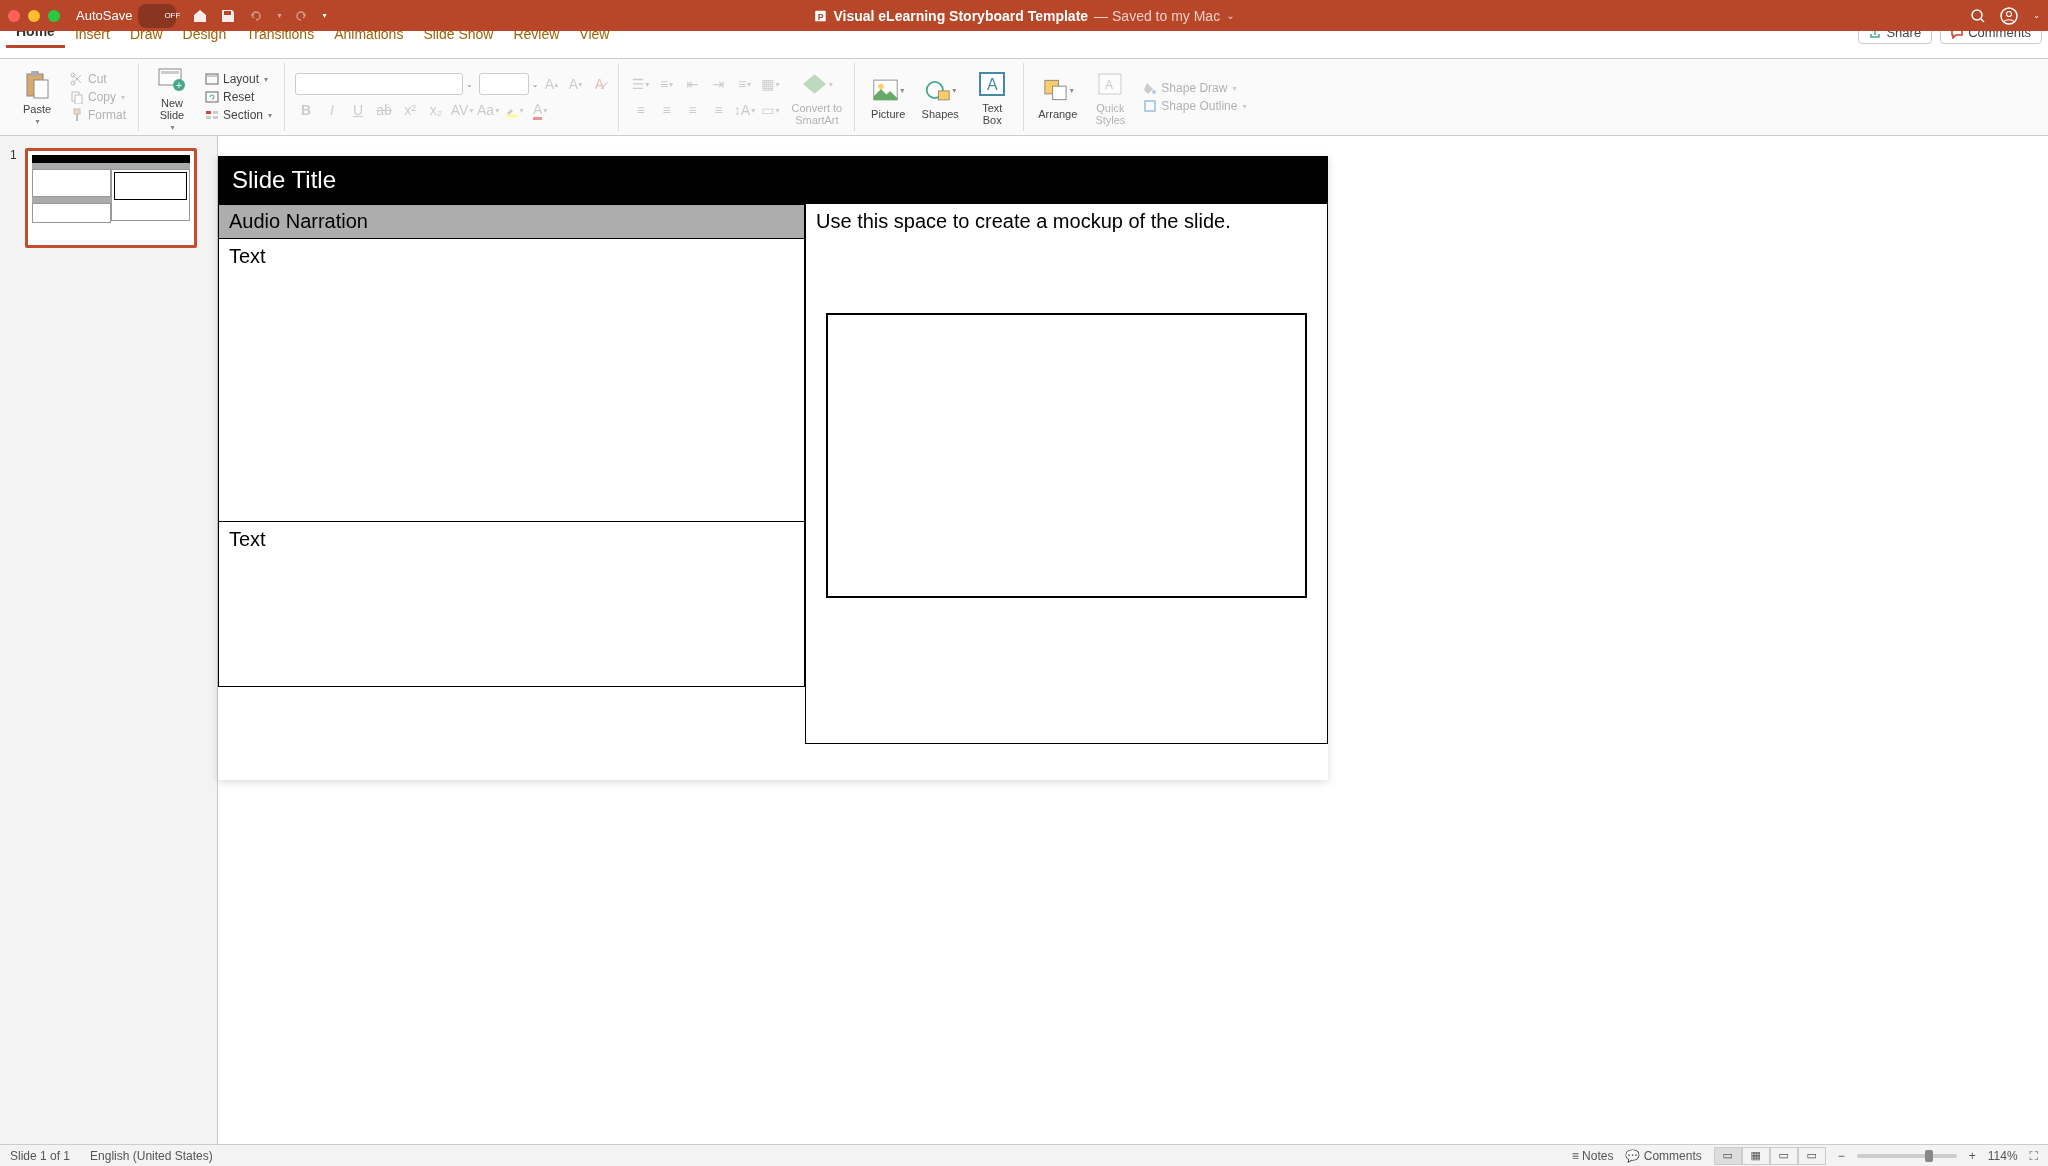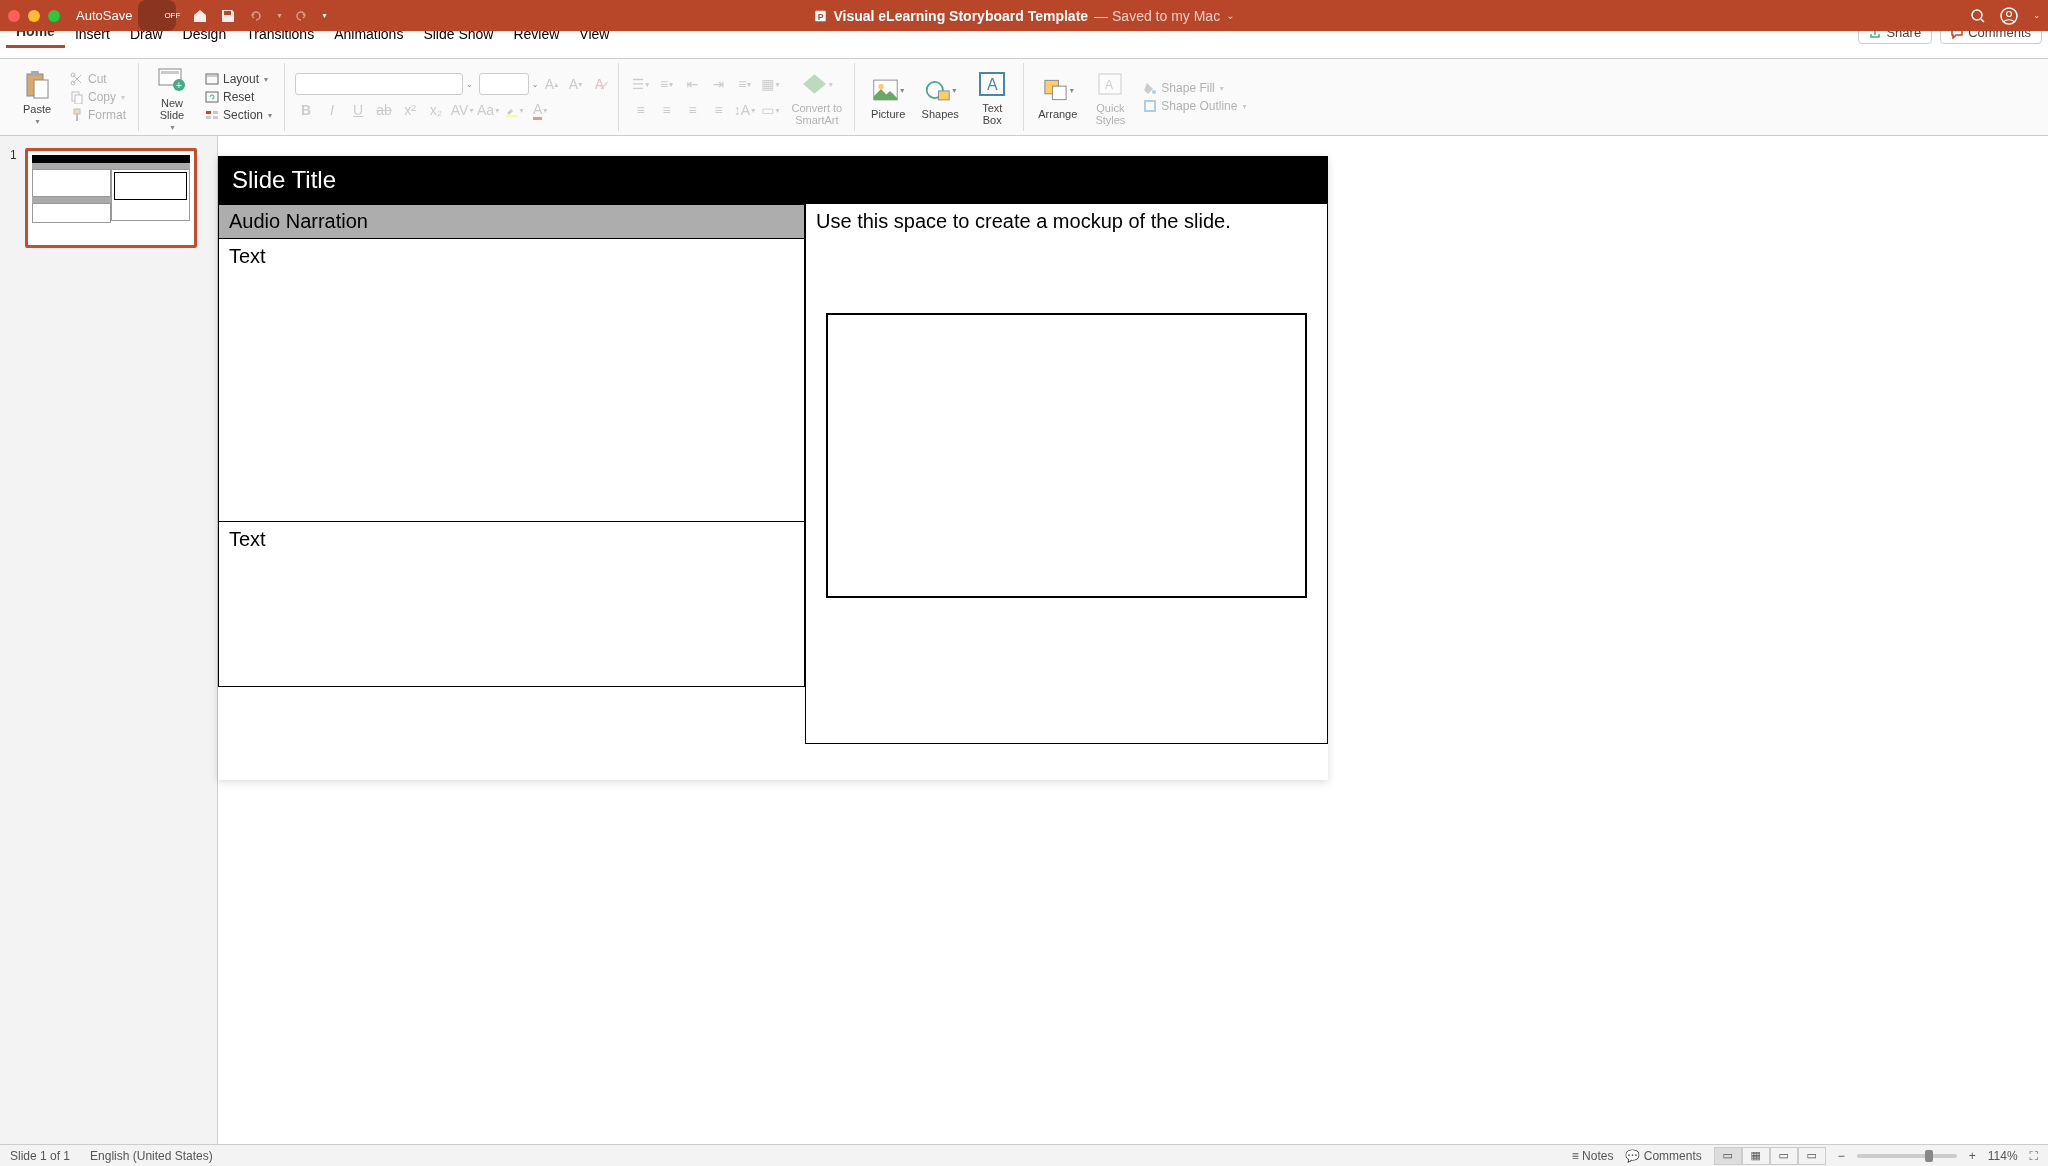--- a/index.html
+++ b/index.html
@@ -6,32 +6,32 @@
 body { background: #fff; overflow: hidden; width: 2048px; height: 1166px; }
 
 
 .titlebar { background: #B8472A; height: 31px; display: flex; align-items: center; padding: 0 8px; color: #fff; position: relative; }
 .traffic-lights { display: flex; gap: 8px; margin-right: 16px; }
 .tl { width: 12px; height: 12px; border-radius: 50%; }
 .tl.red { background: #ff5f57; }
 .tl.yellow { background: #febc2e; }
 .tl.green { background: #28c840; }
 .autosave { display: flex; align-items: center; gap: 6px; font-size: 13px; }
-.toggle { width: 38px; height: 31px; background: #8a3520; border-radius: 8px; position: relative; display: flex; align-items: center; gap: 20px; }
+.toggle { width: 38px; height: 24px; background: #8a3520; border-radius: 8px; position: relative; display: flex; align-items: center; gap: 20px; }
 .toggle-knob { width: 12px; height: 12px; background: #fff; border-radius: 50%; margin-left: 2px; }
 .toggle-label { font-size: 8px; color: #fff; margin-left: 4px; }
 .qat { display: flex; gap: 12px; margin-left: 16px; align-items: center; }
 .qat-icon { width: 16px; height: 16px; opacity: 0.9; }
 .title-center { position: absolute; left: 50%; transform: translateX(-50%); display: flex; align-items: center; gap: 6px; font-size: 14px; }
 .title-dim { color: #eecfc4; }
 .title-right { margin-left: auto; display: flex; gap: 14px; align-items: center; }
 
 
 .tabs-row { background: #fff; border-bottom: 1px solid #ccc; height: 28px; display: flex; align-items: flex-end; padding: 10px 6px; }
-.tab { padding: 4px 10px 6px; font-size: 14px; color: #000000; cursor: pointer; }
+.tab { padding: 4px 10px 6px; font-size: 14px; color: #a16207; cursor: pointer; }
 .tab.active { color: #333; border-bottom: 3px solid #B8472A; font-weight: 600; }
 .tabs-right { margin-left: auto; display: flex; gap: 8px; padding-bottom: 4px; }
 .pill-btn { border: 1px solid #ccc; border-radius: 4px; padding: 3px 10px; font-size: 13px; display: flex; align-items: center; gap: 5px; color: #444; }
 
 
 .ribbon { background: #fafafa; border-bottom: 1px solid #ccc; height: 77px; display: flex; align-items: stretch; padding: 4px 6px; gap: 2px; }
 .rgroup { display: flex; align-items: center; padding: 0 8px; border-right: 1px solid #ddd; gap: 6px; }
 .rgroup:last-child { border-right: none; }
 .big-btn { display: flex; flex-direction: column; align-items: center; justify-content: center; font-size: 11px; color: #444; padding: 2px 4px; gap: 2px; min-width: 46px; }
 .big-btn.disabled { opacity: 0.4; }
@@ -391,21 +391,21 @@
         </div>
       <span style="white-space:pre-line;text-align:center">Quick
 Styles</span>
     </div>
     <div class="mini-stack">
       <div class="mini-item disabled">
           <svg width="14" height="14" viewBox="0 0 14 14">
             <path d="M4 2l6 6-5 5-4-4z" fill="#888"></path>
             <circle cx="11" cy="11" r="2" fill="#48c"></circle>
           </svg>
-          <span>Shape Fill</span>
+          <span>Shape Draw</span>
           <span class="drop-caret">▾</span>
         </div>
       <div class="mini-item disabled">
           <svg width="14" height="14" viewBox="0 0 14 14">
             <rect x="2" y="2" width="10" height="10" fill="none" stroke="#48c" stroke-width="2"></rect>
           </svg>
           <span>Shape Outline</span>
           <span class="drop-caret">▾</span>
         </div>
     </div>

